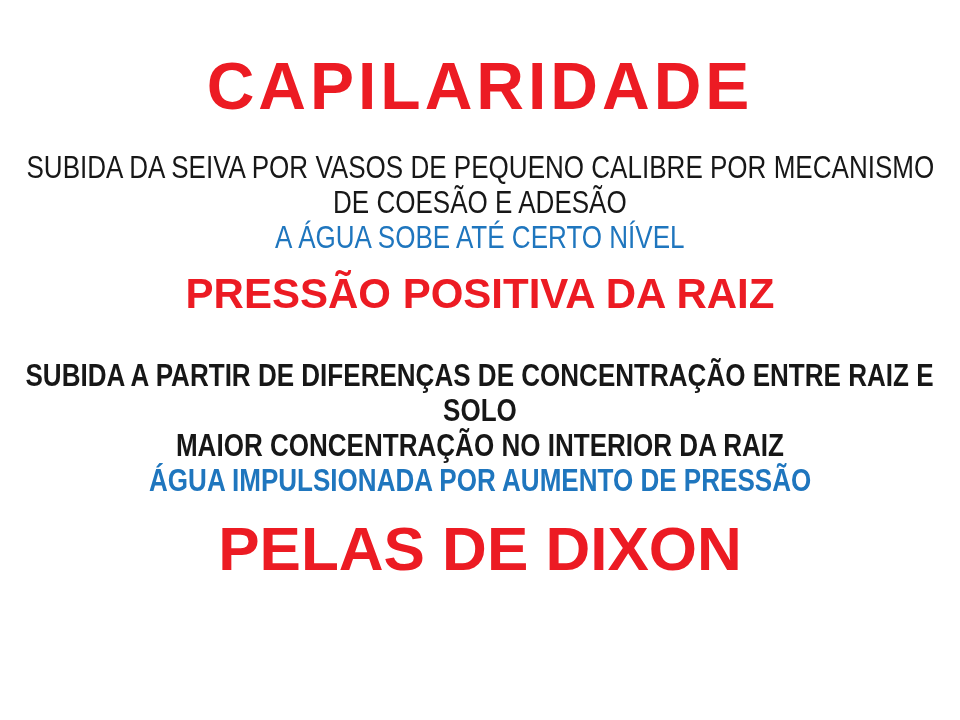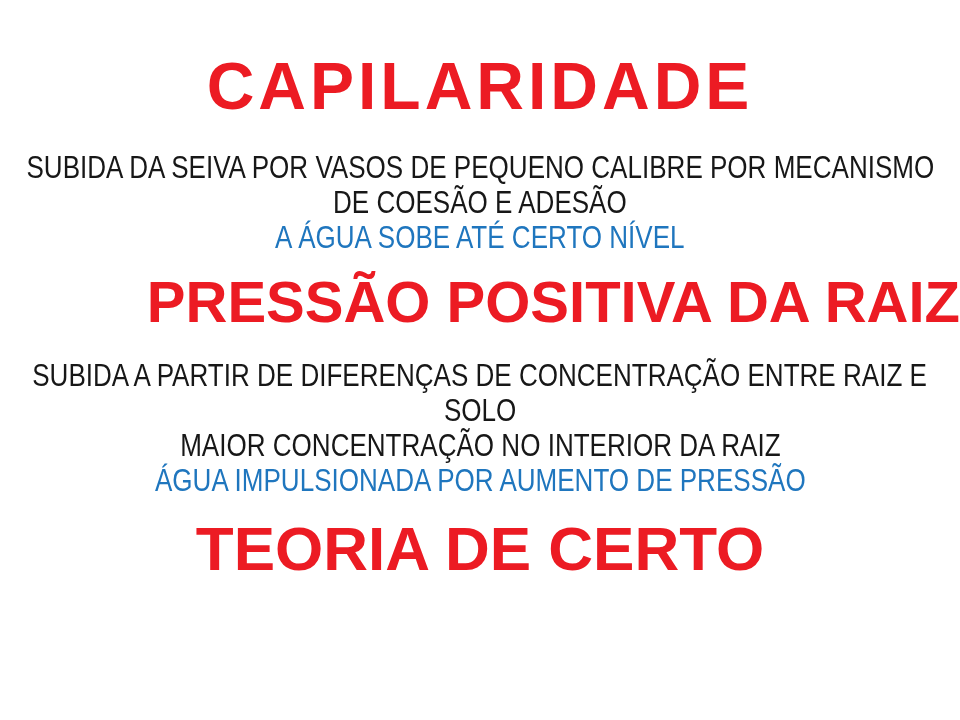--- a/index.html
+++ b/index.html
@@ -19,33 +19,33 @@
     position: absolute;
     left: 0;
     width: 960px;
     text-align: center;
     font-weight: bold;
     color: var(--heading, #ec1b23);
     line-height: 1;
     white-space: nowrap;
   }
   .heading-1 { top: 53px;  font-size: 66px; letter-spacing: 4px; }
-  .heading-2 { top: 273px; font-size: 58px; text-align: right; }
+  .heading-2 { top: 273px; font-size: 42px; }
   .heading-3 { top: 518px; font-size: 62px; }
   .block {
     position: absolute;
     left: 0;
     width: 960px;
     display: flex;
     flex-direction: column;
     align-items: center;
     justify-content: flex-end;
   }
   .block-1 { top: 150px; }
-  .block-2 { top: 358px; }
+  .block-2 { top: 358px; font-weight: bold; }
   .block-3 { top: 602px; }
   .bline {
     white-space: nowrap;
     height: 35px;
     line-height: 35px;
     font-size: 31px;
     color: var(--body, #171717);
     transform: scaleX(0.84);
     transform-origin: 50% 50%;
   }
@@ -68,16 +68,16 @@
 
   <div class="heading heading-2">PRESSÃO POSITIVA DA RAIZ</div>
 
   <div class="block block-2">
     <div class="bline">SUBIDA A PARTIR DE DIFERENÇAS DE CONCENTRAÇÃO ENTRE RAIZ E</div>
     <div class="bline">SOLO</div>
     <div class="bline">MAIOR CONCENTRAÇÃO NO INTERIOR DA RAIZ</div>
     <div class="bline accent">ÁGUA IMPULSIONADA POR AUMENTO DE PRESSÃO</div>
   </div>
 
-  <div class="heading heading-3">TEORIA DE CERTO</div>
+  <div class="heading heading-3">PELAS DE DIXON</div>
 
 
 </div>
 
 </body></html>

